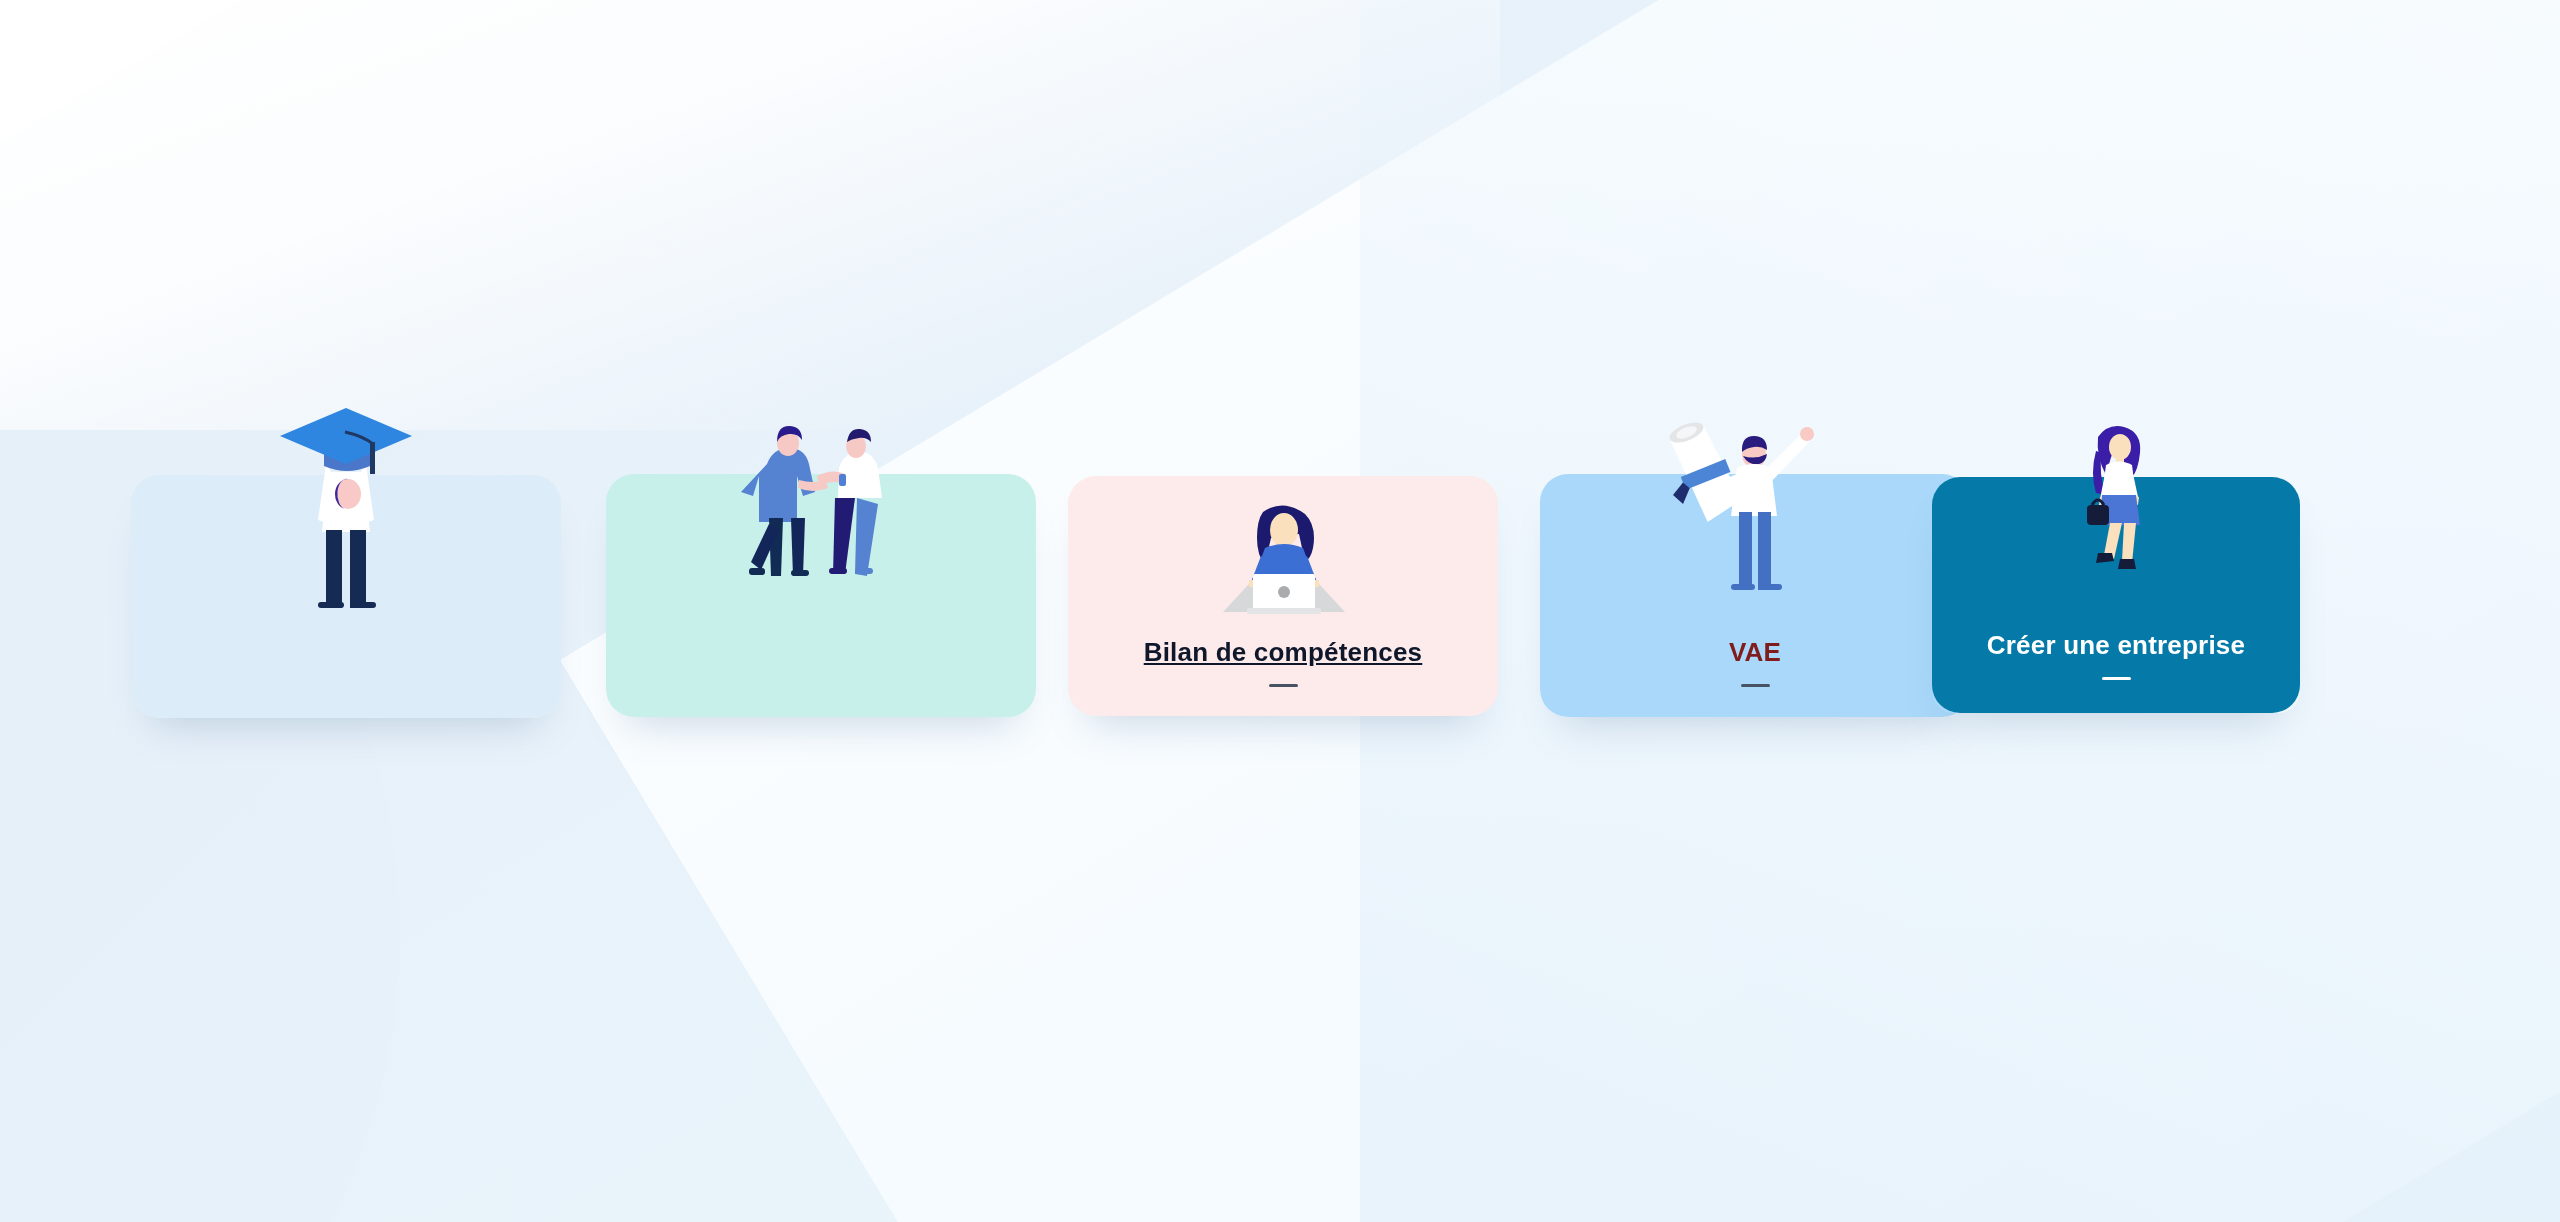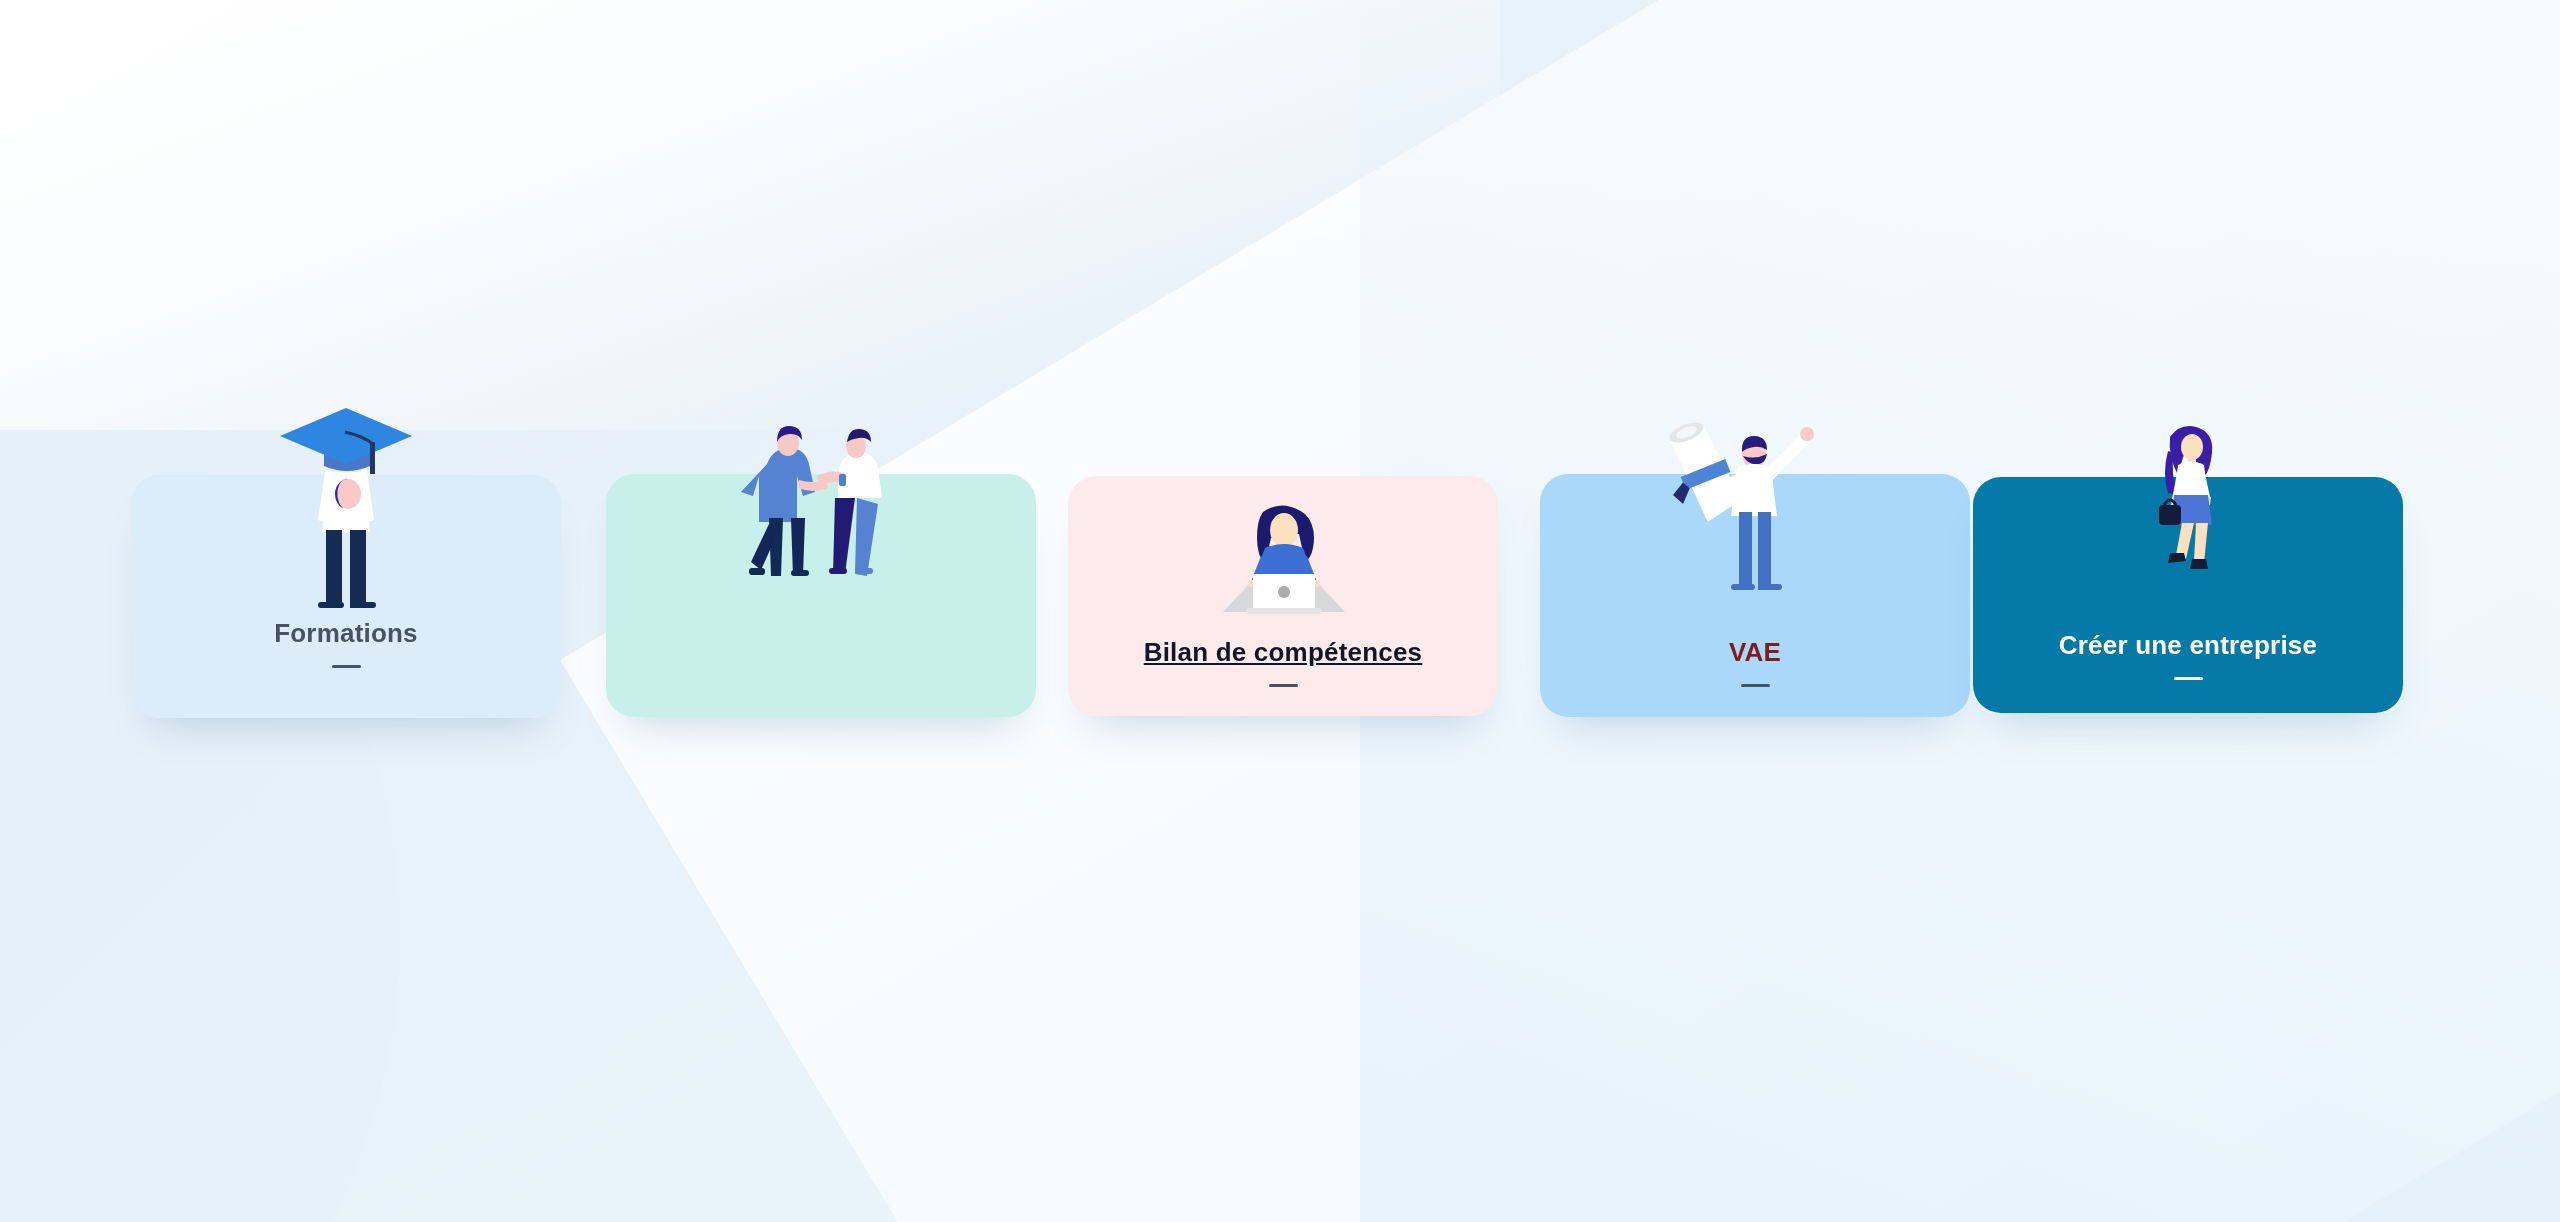--- a/index.html
+++ b/index.html
@@ -155,24 +155,20 @@
           <rect x="84" y="200" width="26" height="6" rx="3" fill="#152b54"></rect>
 
           <path d="M58 40 L104 40 L104 64 Q81 74 58 64 Z" fill="#4a77c9"></path>
 
           <path d="M80 6 L146 34 L80 62 L14 34 Z" fill="#2e86e0"></path>
 
           <path d="M79 30 q18 4 28 12" stroke="#1f3864" stroke-width="3" fill="none"></path>
           <rect x="104" y="40" width="5" height="32" fill="#1f3864"></rect>
         </svg>
       </div>
-      <div class="label-block" id="label-0" style="top: 143px;">
-        <div class="card-label" style="color: rgb(71, 82, 99);">Formations</div>
-        <div class="card-dash" style="background: rgb(71, 82, 99);"></div>
-      </div>
     </div>
 
     <div class="card" id="card-1" style="left: 606px; top: 474px; width: 430px; height: 243px;">
       <div class="card-inner" id="card-inner-1" style="background: rgb(200, 240, 234);"></div>
       <div class="card-art" style="top:-56px; width:200px; height:180px;">
         <svg viewBox="0 0 200 180" width="200" height="180">
 
           <path d="M46 46 q6 -16 22 -16 q16 0 20 16 l6 28 l-12 4 l-6 -20 l0 46 l-38 0 l0 -46 l-6 20 l-12 -4 z" fill="#5582d1"></path>
           <ellipse cx="67" cy="25" rx="11" ry="13" fill="#f6c9c4"></ellipse>
           <path d="M56 24 q0 -16 12 -16 q13 0 13 14 q-4 -7 -13 -6 q-9 1 -12 8 z" fill="#2a1b8c"></path>
@@ -256,21 +252,21 @@
             <path d="M24 58 L10 66 L16 78 L28 66 Z" fill="#1f2c6d"></path>
           </g>
         </svg>
       </div>
       <div class="label-block" id="label-3" style="top: 163px;">
         <div class="card-label" style="color: #7f1d1d;">VAE</div>
         <div class="card-dash" style="background: rgb(71, 82, 99);"></div>
       </div>
     </div>
 
-    <div class="card dark" id="card-4" style="left: 1973px; top: 477px; width: 430px; height: 236px; border-radius: 21px;">
+    <div class="card dark" id="card-4" style="left: 1932px; top: 477px; width: 368px; height: 236px; border-radius: 21px;">
       <div class="card-inner" id="card-inner-4" style="background: rgb(5, 121, 168);"></div>
       <div class="card-art" style="top:-56px; width:120px; height:160px;">
         <svg viewBox="0 0 120 160" width="120" height="160">
 
           <path d="M42 16 q10 -14 26 -10 q18 5 16 26 q-2 18 -8 24 l-6 -6 q-6 -28 -10 -28 q-6 16 -10 32 q-10 -18 -8 -38 z" fill="#3a1ea8"></path>
           <path d="M40 30 q-6 22 0 42 l10 2 q-8 -22 -4 -42 z" fill="#3a1ea8"></path>
 
           <ellipse cx="64" cy="26" rx="11" ry="13" fill="#fbe0be"></ellipse>
 
           <rect x="60" y="36" width="8" height="8" fill="#fbe0be"></rect>

